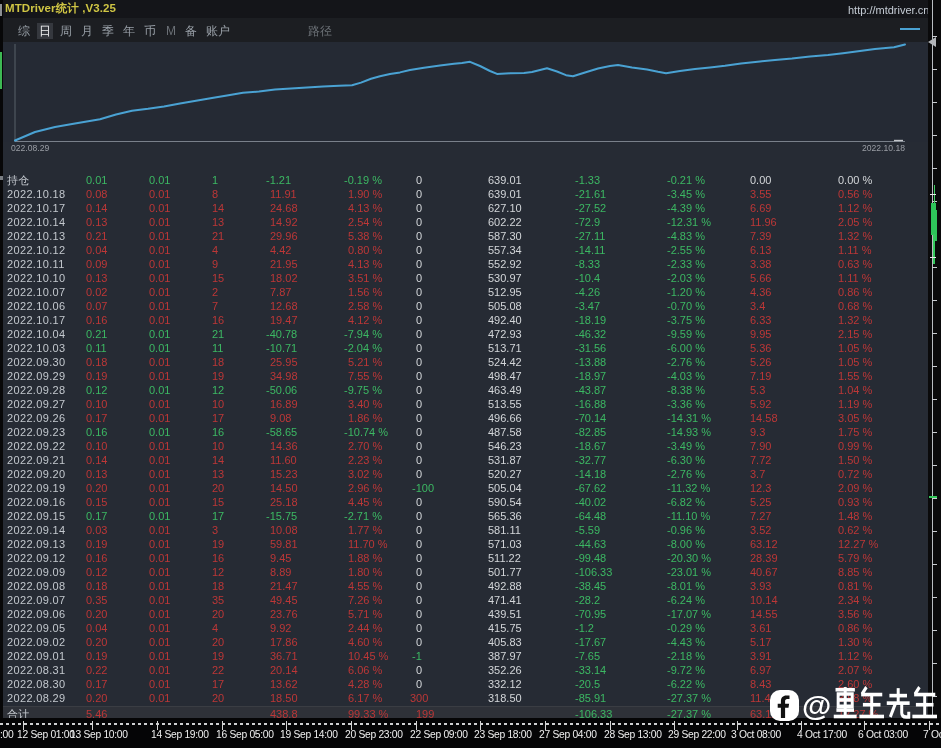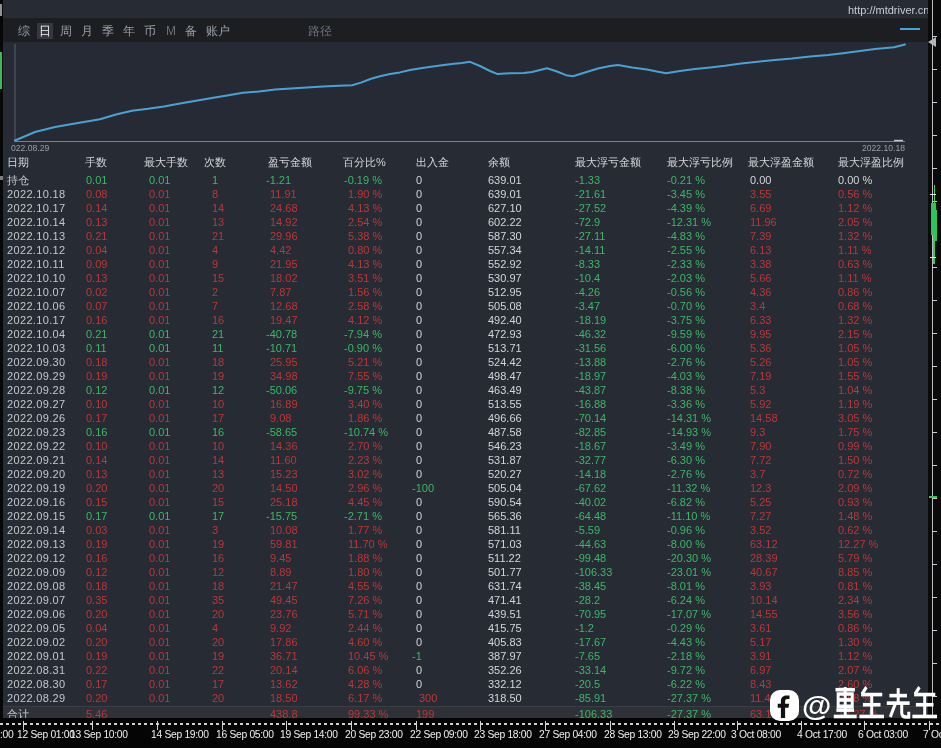--- a/index.html
+++ b/index.html
@@ -26,20 +26,23 @@
 #bstrip{position:absolute;left:0;top:718px;width:941px;height:30px;background:#050506;}
 #dash{position:absolute;left:0;top:723px;width:941px;height:1.6px;
 background:repeating-linear-gradient(90deg,#cfd0d2 0 3px,transparent 3px 6px);}
 .alab{position:absolute;top:729px;font-size:10.3px;letter-spacing:-.3px;color:#efefef;white-space:pre;}
 .atick{position:absolute;top:721px;width:1px;height:9px;background:#d4d4d4;}
 #lstrip{position:absolute;left:0;top:0;width:3px;height:748px;background:#070708;}
 #wm{position:absolute;left:768px;top:684px;z-index:9;}
 </style></head><body>
 <div id="all">
 <div id="win">
+<div id="tbar">
+        <span>MTDriver统计 ,V3.25</span>
+      </div>
 <div id="mbar">
 <span class="m" style="left:15px">综</span>
         <span class="sel" style="left:36px">日</span>
         <span class="m" style="left:57px">周</span>
         <span class="m" style="left:78px">月</span>
         <span class="m" style="left:99px">季</span>
         <span class="m" style="left:120px">年</span>
         <span class="m" style="left:141px">币</span>
         <span class="md" style="left:163px">M</span>
         <span class="m" style="left:182px">备</span>
@@ -51,34 +54,20 @@
         <svg width="925" height="100" viewBox="0 0 925 100">
           <line x1="12" y1="2" x2="12" y2="100" stroke="#596069" stroke-width="1"></line>
           <line x1="12" y1="99.5" x2="902" y2="99.5" stroke="#79808a" stroke-width="1"></line>
           <line x1="891" y1="98.5" x2="900" y2="98.5" stroke="#c2c5ca" stroke-width="1.4"></line>
           <polyline points="12,98.5 32,90 52,85 72,81.5 97,77.3 113,72.5 129,68.7 145,66.8 161,64.5 177,61.4 193,58.8 209,55.9 224,53.4 240,50.8 256,49.6 272,47.6 288,46.4 304,45.4 320,44.5 336,43.8 349,43.2 358,40.6 368,36.8 377,34.3 387,32 397,30.4 407,28 421,25.7 437,23.5 451,21.8 459,21 467,19.8 477,24 487,29 494,31.9 507,31.3 521,31 529,30 537,28 544,26.3 554,29.5 563,33.2 570,34.3 582,30.5 595,26.5 607,24 615,23 629,25.5 644,27.6 655,29.8 663,31.2 677,29 692,27 707,25.5 722,23.8 738,21.5 757,19.5 772,18 789,16.5 807,14.5 825,13 840,11.3 857,9 872,7 891,5.2 902,2.5" fill="none" stroke="#4aa2d3" stroke-width="2" stroke-linejoin="round" stroke-linecap="round"></polyline>
         </svg>
       </div>
 <span class="clab" style="left:8px">022.08.29</span>
       <span class="clab" style="left:859px">2022.10.18</span>
 <div style="position:absolute;left:897px;top:28px;width:20px;height:2px;background:#4aa2d3"></div>
-<div class="row" id="hdr" style="top:155px">
-        <span style="left:4px">日期</span>
-        <span style="left:82px">手数</span>
-        <span style="left:141px">最大手数</span>
-        <span style="left:201px">次数</span>
-        <span style="left:265px">盈亏金额</span>
-        <span style="left:340px">百分比%</span>
-        <span style="left:413px">出入金</span>
-        <span style="left:485px">余额</span>
-        <span style="left:572px">最大浮亏金额</span>
-        <span style="left:664px">最大浮亏比例</span>
-        <span style="left:745px">最大浮盈金额</span>
-        <span style="left:835px">最大浮盈比例</span>
-      </div>
 <div class="row" style="top:173.0px">
         <span class="d" style="left:4px">持仓</span>
         <span class="g" style="left:83px">0.01</span>
         <span class="g" style="left:146px">0.01</span>
         <span class="g" style="left:209px">1</span>
         <span class="g n" style="left:267px">-1.21</span>
         <span class="g n" style="left:345px">-0.19 %</span>
         <span class="w" style="left:413px">0</span>
         <span class="w" style="left:485px">639.01</span>
         <span class="g" style="left:572px">-1.33</span>
@@ -187,21 +176,21 @@
 <div class="row" style="top:285.0px">
         <span class="d" style="left:4px">2022.10.07</span>
         <span class="r" style="left:83px">0.02</span>
         <span class="r" style="left:146px">0.01</span>
         <span class="r" style="left:209px">2</span>
         <span class="r" style="left:267px">7.87</span>
         <span class="r" style="left:345px">1.56 %</span>
         <span class="w" style="left:413px">0</span>
         <span class="w" style="left:485px">512.95</span>
         <span class="g" style="left:572px">-4.26</span>
-        <span class="g" style="left:664px">-0.56 %</span>
+        <span class="g" style="left:664px">-1.20 %</span>
         <span class="r" style="left:747px">4.36</span>
         <span class="r" style="left:835px">0.86 %</span>
       </div>
 <div class="row" style="top:299.0px">
         <span class="d" style="left:4px">2022.10.06</span>
         <span class="r" style="left:83px">0.07</span>
         <span class="r" style="left:146px">0.01</span>
         <span class="r" style="left:209px">7</span>
         <span class="r" style="left:267px">12.68</span>
         <span class="r" style="left:345px">2.58 %</span>
@@ -239,21 +228,21 @@
         <span class="g" style="left:664px">-9.59 %</span>
         <span class="r" style="left:747px">9.95</span>
         <span class="r" style="left:835px">2.15 %</span>
       </div>
 <div class="row" style="top:341.0px">
         <span class="d" style="left:4px">2022.10.03</span>
         <span class="g" style="left:83px">0.11</span>
         <span class="g" style="left:146px">0.01</span>
         <span class="g" style="left:209px">11</span>
         <span class="g n" style="left:267px">-10.71</span>
-        <span class="g n" style="left:345px">-0.90 %</span>
+        <span class="g n" style="left:345px">-2.04 %</span>
         <span class="w" style="left:413px">0</span>
         <span class="w" style="left:485px">513.71</span>
         <span class="g" style="left:572px">-31.56</span>
         <span class="g" style="left:664px">-6.00 %</span>
         <span class="r" style="left:747px">5.36</span>
         <span class="r" style="left:835px">1.05 %</span>
       </div>
 <div class="row" style="top:355.0px">
         <span class="d" style="left:4px">2022.09.30</span>
         <span class="r" style="left:83px">0.18</span>
@@ -479,21 +468,21 @@
         <span class="r" style="left:835px">8.85 %</span>
       </div>
 <div class="row" style="top:579.0px">
         <span class="d" style="left:4px">2022.09.08</span>
         <span class="r" style="left:83px">0.18</span>
         <span class="r" style="left:146px">0.01</span>
         <span class="r" style="left:209px">18</span>
         <span class="r" style="left:267px">21.47</span>
         <span class="r" style="left:345px">4.55 %</span>
         <span class="w" style="left:413px">0</span>
-        <span class="w" style="left:485px">631.74</span>
+        <span class="w" style="left:485px">492.88</span>
         <span class="g" style="left:572px">-38.45</span>
         <span class="g" style="left:664px">-8.01 %</span>
         <span class="r" style="left:747px">3.93</span>
         <span class="r" style="left:835px">0.81 %</span>
       </div>
 <div class="row" style="top:593.0px">
         <span class="d" style="left:4px">2022.09.07</span>
         <span class="r" style="left:83px">0.35</span>
         <span class="r" style="left:146px">0.01</span>
         <span class="r" style="left:209px">35</span>
@@ -590,21 +579,21 @@
         <span class="r" style="left:747px">8.43</span>
         <span class="r" style="left:835px">2.60 %</span>
       </div>
 <div class="row" style="top:691.0px">
         <span class="d" style="left:4px">2022.08.29</span>
         <span class="r" style="left:83px">0.20</span>
         <span class="r" style="left:146px">0.01</span>
         <span class="r" style="left:209px">20</span>
         <span class="r" style="left:267px">18.50</span>
         <span class="r" style="left:345px">6.17 %</span>
-        <span class="r" style="left:416px">300</span>
+        <span class="r" style="left:407px">300</span>
         <span class="w" style="left:485px">318.50</span>
         <span class="g" style="left:572px">-85.91</span>
         <span class="g" style="left:664px">-27.37 %</span>
         <span class="r" style="left:747px">11.44</span>
         <span class="r" style="left:835px">3.58 %</span>
       </div>
 <div class="row" id="tot" style="top:705.9px;height:14.1px">
         <span class="d" style="left:4px">合计</span>
         <span class="r" style="left:83px">5.46</span>
         <span class="r" style="left:267px">438.8</span>

